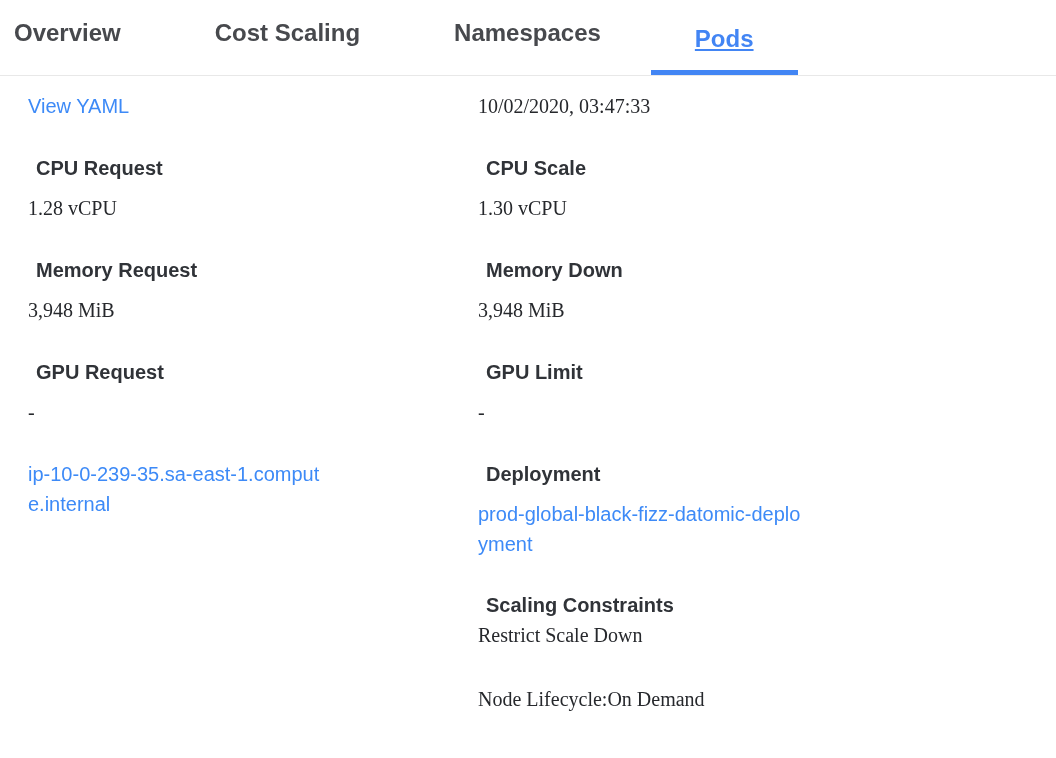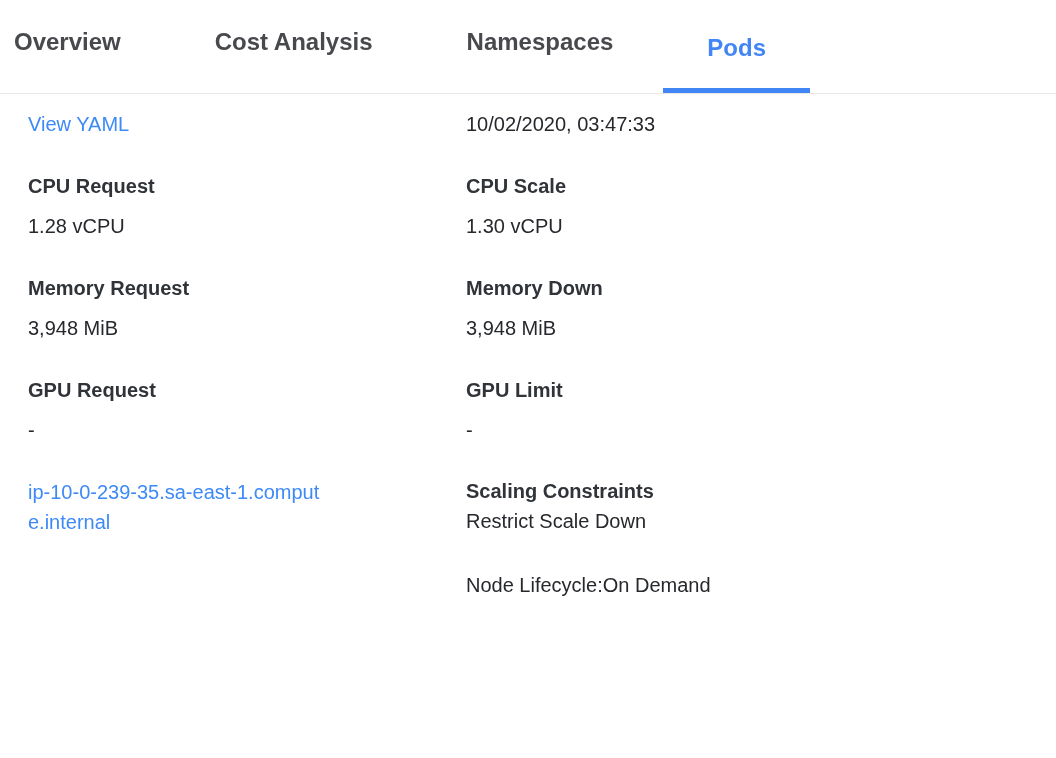--- a/index.html
+++ b/index.html
@@ -17,59 +17,63 @@
     width: 1056px;
     height: 758px;
     overflow: hidden;
     font-family: "Liberation Sans", sans-serif;
   }
   
   .tabbar {
     display: flex;
     gap: 94px;
     padding-left: 14px;
-    height: 94px;
+    height: 76px;
     border-bottom: 1px solid var(--divider);
     font-size: 24px;
     font-weight: 700;
     color: var(--tab-inactive);
     white-space: nowrap;
   }
   .tab {
     display: flex;
     align-items: center;
     padding-bottom: 10px;
     cursor: pointer;
   }
   .tab.active {
     color: var(--accent);
     padding: 12px 44px 5px 44px;
     margin: 0 -44px;
     border-bottom: 5px solid var(--accent);
+    text-decoration: underline;
   }
   
   .content {
     margin-left: 28px;
     margin-top: 15px;
     display: flex;
+    gap: 12px;
   }
   .col-left { width: 438px; flex: none; }
   .col-right { flex: 1; min-width: 0; }
   .field { margin-top: 32px; }
   .label {
     font-size: 20px;
     line-height: 30px;
     font-weight: 700;
     color: var(--label);
     margin-bottom: 10px;
+    margin-left: 8px;
   }
   .value {
     font-size: 20px;
     line-height: 30px;
     color: var(--value);
+    font-family: Liberation Serif, serif;
   }
   .link {
     display: block;
     font-size: 20px;
     line-height: 30px;
     color: var(--link);
     text-decoration: none;
     cursor: pointer;
   }
   .host-link { max-width: 298px; word-break: break-all; }
@@ -79,21 +83,21 @@
   .sc-item-2 { margin-top: 34px; }
 </style>
 </head>
 <body>
 
 <div class="tabbar">
   <div class="tab">
     <span>Overview</span>
   </div>
   <div class="tab">
-    <span>Cost Analysis</span>
+    <span>Cost Scaling</span>
   </div>
   <div class="tab">
     <span>Namespaces</span>
   </div>
   <div class="tab active">
     <span>Pods</span>
   </div>
 </div>
 
 <div class="content">
@@ -132,19 +136,23 @@
     <div class="field">
       <div class="label">Memory Down</div>
       <div class="value">3,948 MiB</div>
     </div>
 
     <div class="field">
       <div class="label">GPU Limit</div>
       <div class="value">-</div>
     </div>
 
+    <div class="field">
+      <div class="label">Deployment</div>
+      <a class="link deployment-link">prod-global-black-fizz-datomic-deployment</a>
+    </div>
 
     <div class="label sc-title">Scaling Constraints</div>
     <div class="value sc-item-1">Restrict Scale Down</div>
     <div class="value sc-item-2">Node Lifecycle:On Demand</div>
   </div>
 
 </div>
 
 </body></html>

